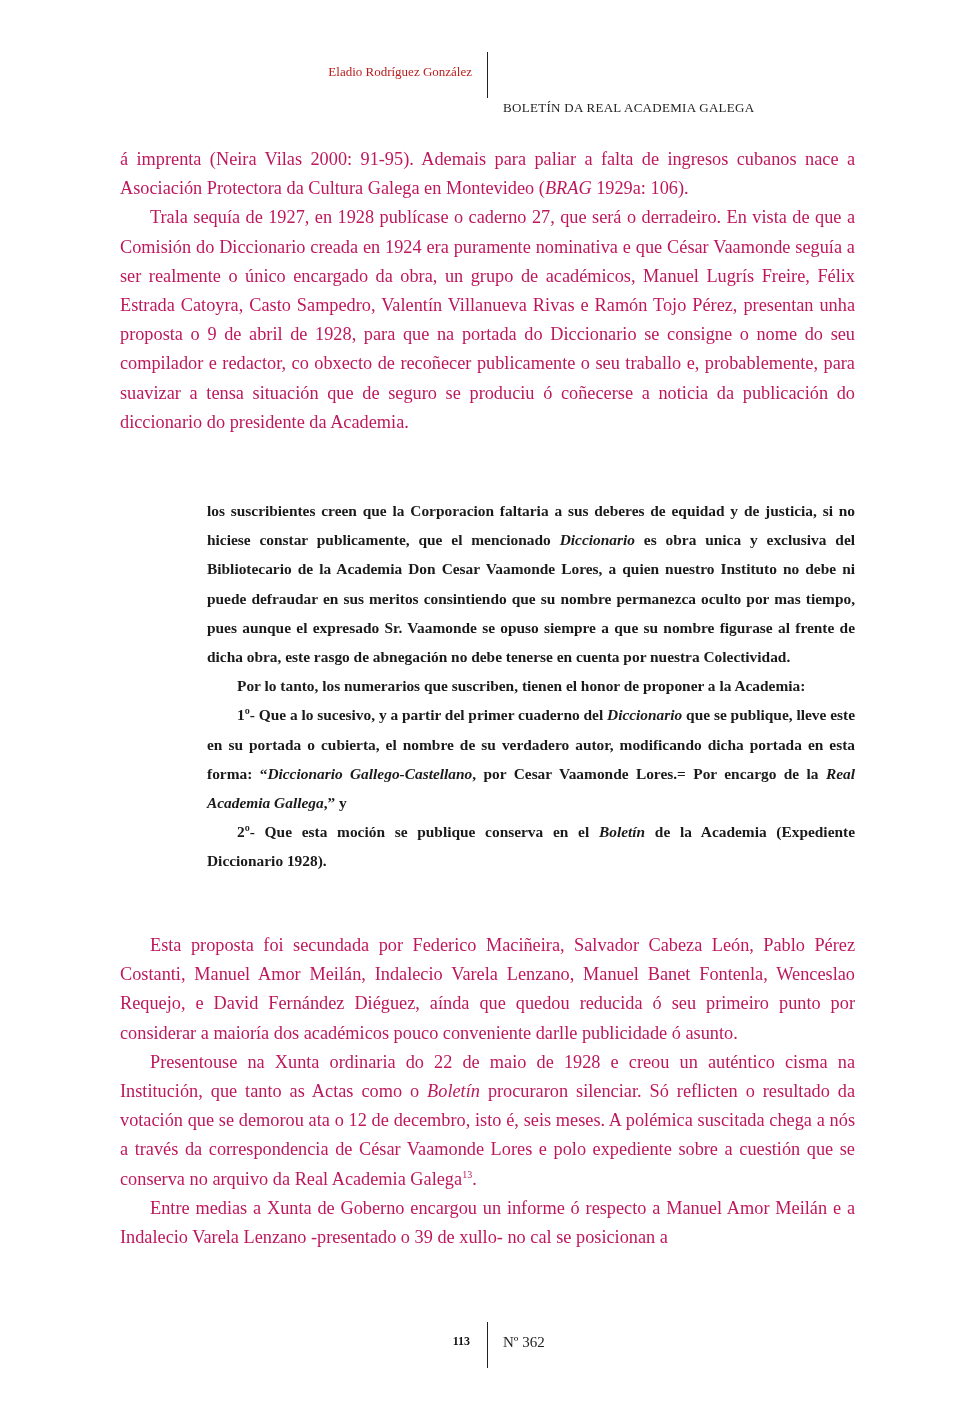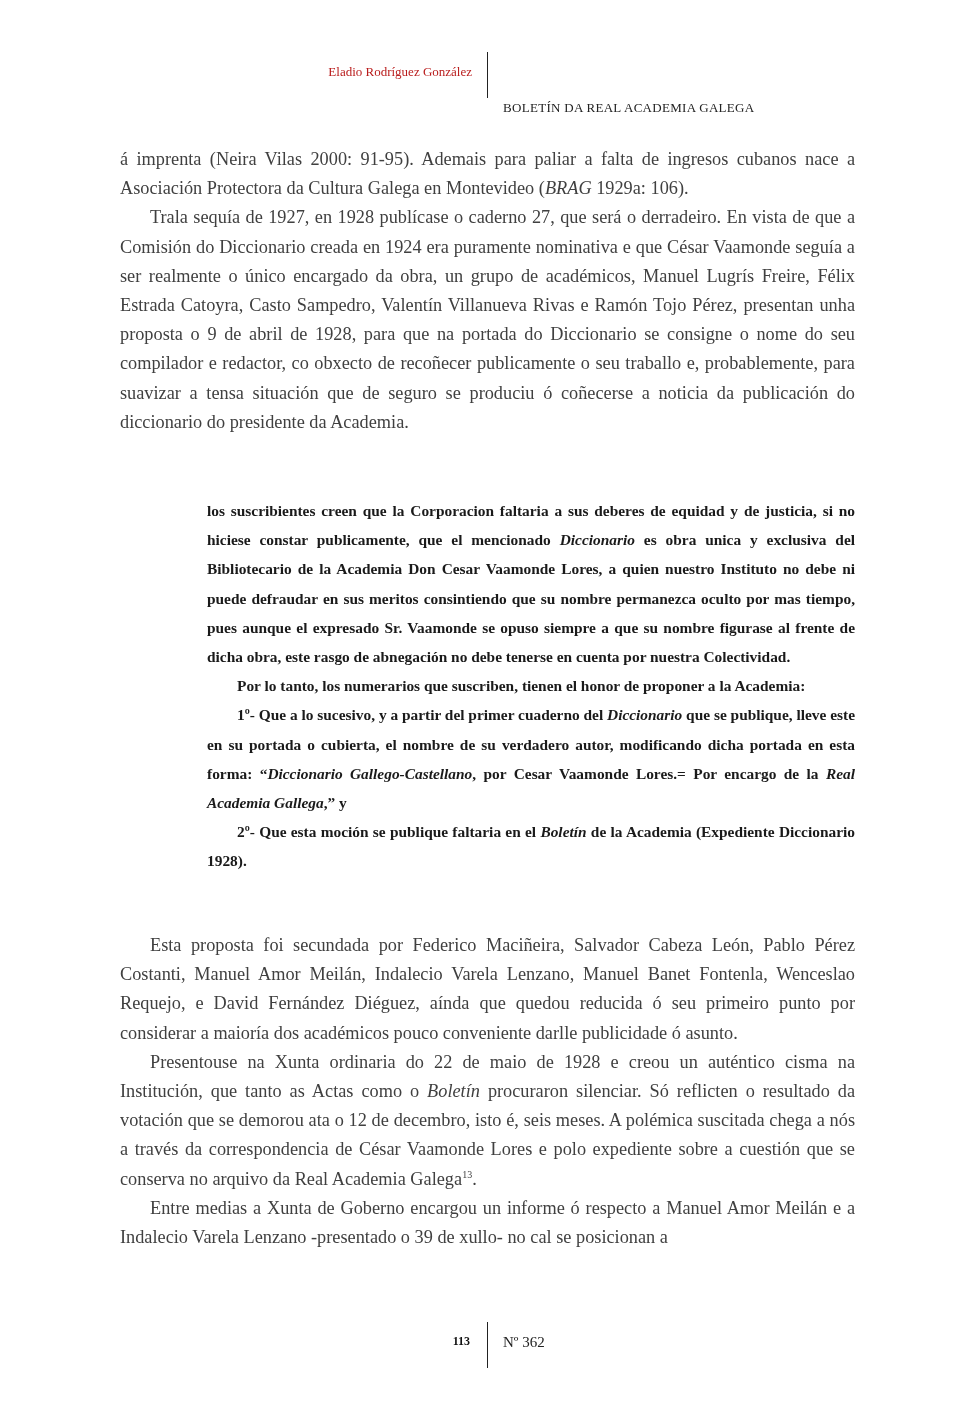--- a/index.html
+++ b/index.html
@@ -4,21 +4,21 @@
 <style>
   html, body { margin: 0; padding: 0; background: #ffffff; }
   body { width: 975px; height: 1417px; position: relative; overflow: hidden; color: #1a1a1a; }
   .page { position: absolute; left: 0; top: 0; width: 975px; height: 1417px; background: #fff; }
 
   .header { position: absolute; top: 52px; left: 0; width: 975px; height: 48px; }
   .header-left { position: absolute; right: 503px; top: 12px; font-family: "Liberation Serif", serif; font-size: 13px; color: #b91c1c; white-space: nowrap; }
   .header-divider { position: absolute; left: 487px; top: 0; width: 1px; height: 46px; background: #222; }
   .header-right { position: absolute; left: 503px; top: 12px; font-family: "Liberation Serif", serif; font-size: 13px; letter-spacing: 0.3px; color: #222; white-space: nowrap; margin-top: 36px; }
 
-  .body-text { position: absolute; left: 120px; width: 735px; font-family: "Liberation Serif", serif; font-size: 18.3px; line-height: 29.2px; text-align: justify; color: #404040; }
+  .body-text { position: absolute; left: 120px; width: 735px; font-family: "Liberation Serif", serif; font-size: 18.3px; line-height: 29.2px; text-align: justify; color: #be185d; }
   .body-text p { margin: 0; }
   .indent { text-indent: 30px; }
 
   .quote { position: absolute; left: 207px; width: 648px; font-family: "Liberation Serif", serif; font-size: 15.4px; line-height: 29.2px; text-align: justify; color: #1a1a1a; }
   .quote p { margin: 0; font-weight: bold; }
 
   .sup { font-size: 10px; vertical-align: super; line-height: 0; }
   .it { font-style: italic; }
 
   .footer { position: absolute; top: 1322px; left: 0; width: 975px; height: 48px; }
@@ -39,21 +39,21 @@
 
   <div class="body-text" style="top:145px;">
     <p><span>á imprenta (Neira Vilas 2000: 91-95). Ademais para paliar a falta de ingresos cubanos nace a Asociación Protectora da Cultura Galega en Montevideo (</span><span class="it">BRAG</span><span> 1929a: 106).</span></p>
     <p class="indent">Trala sequía de 1927, en 1928 publícase o caderno 27, que será o derradeiro. En vista de que a Comisión do Diccionario creada en 1924 era puramente nominativa e que César Vaamonde seguía a ser realmente o único encargado da obra, un grupo de académicos, Manuel Lugrís Freire, Félix Estrada Catoyra, Casto Sampedro, Valentín Villanueva Rivas e Ramón Tojo Pérez, presentan unha proposta o 9 de abril de 1928, para que na portada do Diccionario se consigne o nome do seu compilador e redactor, co obxecto de recoñecer publicamente o seu traballo e, probablemente, para suavizar a tensa situación que de seguro se produciu ó coñecerse a noticia da publicación do diccionario do presidente da Academia.</p>
   </div>
 
   <div class="quote" style="top:496px;">
     <p><span>los suscribientes creen que la Corporacion faltaria a sus deberes de equidad y de justicia, si no hiciese constar publicamente, que el mencionado </span><span class="it">Diccionario</span><span> es obra unica y exclusiva del Bibliotecario de la Academia Don Cesar Vaamonde Lores, a quien nuestro Instituto no debe ni puede defraudar en sus meritos consintiendo que su nombre permanezca oculto por mas tiempo, pues aunque el expresado Sr. Vaamonde se opuso siempre a que su nombre figurase al frente de dicha obra, este rasgo de abnegación no debe tenerse en cuenta por nuestra Colectividad.</span></p>
     <p class="indent">Por lo tanto, los numerarios que suscriben, tienen el honor de proponer a la Academia:</p>
     <p class="indent"><span>1º- Que a lo sucesivo, y a partir del primer cuaderno del </span><span class="it">Diccionario</span><span> que se publique, lleve este en su portada o cubierta, el nombre de su verdadero autor, modificando dicha portada en esta forma: “</span><span class="it">Diccionario Gallego-Castellano</span><span>, por Cesar Vaamonde Lores.= Por encargo de la </span><span class="it">Real Academia Gallega</span><span>,” y</span></p>
-    <p class="indent"><span>2º- Que esta moción se publique faltaria en el </span><span class="it">Boletín</span><span> de la Academia (Expediente Diccionario 1928).</span></p>
+    <p class="indent"><span>2º- Que esta moción se publique conserva en el </span><span class="it">Boletín</span><span> de la Academia (Expediente Diccionario 1928).</span></p>
   </div>
 
   <div class="body-text" style="top:931px;">
     <p class="indent">Esta proposta foi secundada por Federico Maciñeira, Salvador Cabeza León, Pablo Pérez Costanti, Manuel Amor Meilán, Indalecio Varela Lenzano, Manuel Banet Fontenla, Wenceslao Requejo, e David Fernández Diéguez, aínda que quedou reducida ó seu primeiro punto por considerar a maioría dos académicos pouco conveniente darlle publicidade ó asunto.</p>
     <p class="indent"><span>Presentouse na Xunta ordinaria do 22 de maio de 1928 e creou un auténtico cisma na Institución, que tanto as Actas como o </span><span class="it">Boletín</span><span> procuraron silenciar. Só reflicten o resultado da votación que se demorou ata o 12 de decembro, isto é, seis meses. A polémica suscitada chega a nós a través da correspondencia de César Vaamonde Lores e polo expediente sobre a cuestión que se conserva no arquivo da Real Academia Galega</span><span class="sup">13</span><span>.</span></p>
     <p class="indent">Entre medias a Xunta de Goberno encargou un informe ó respecto a Manuel Amor Meilán e a Indalecio Varela Lenzano -presentado o 39 de xullo- no cal se posicionan a</p>
   </div>
 
   <div class="footer">
     <span class="footer-left">113</span>

